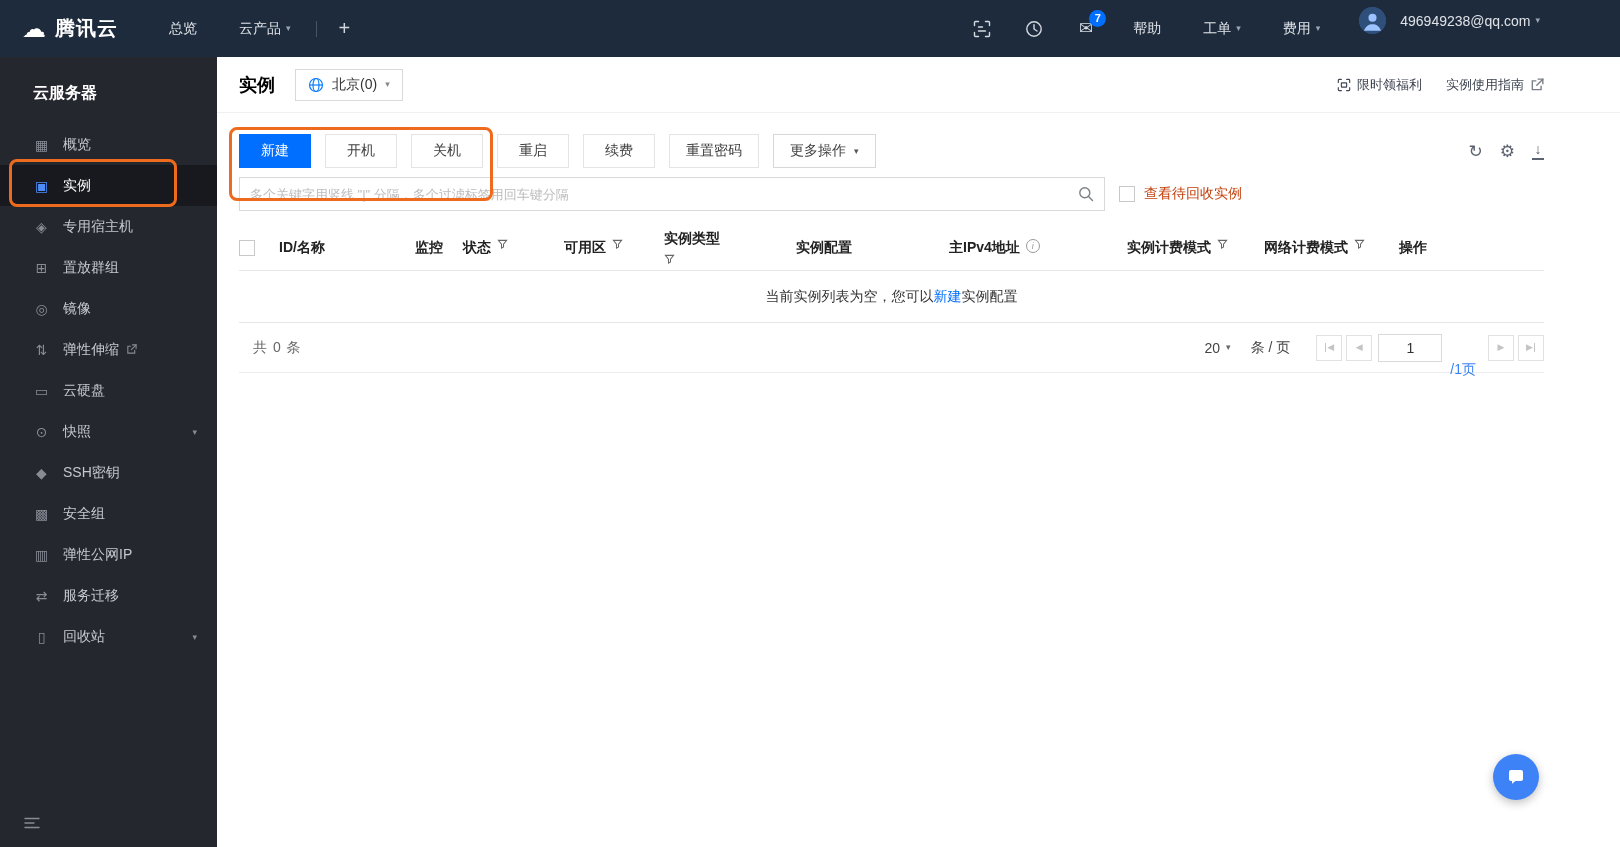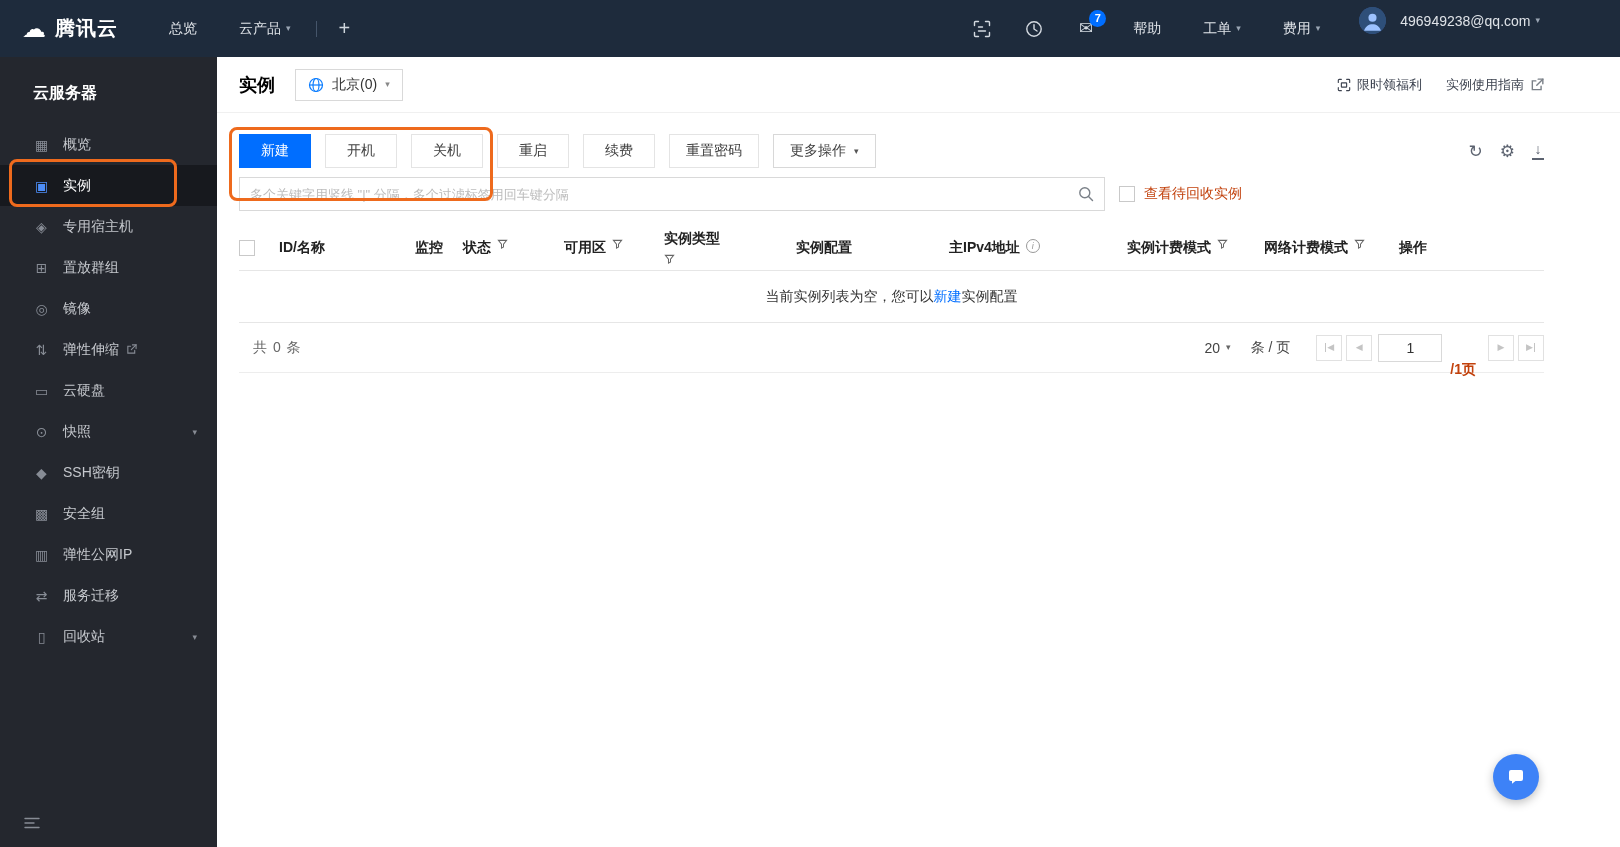--- a/index.html
+++ b/index.html
@@ -118,21 +118,21 @@
   }
   .pg-btn span { font-size:9px; line-height:1; }
   .pg-first::before, .pg-last::after {
     content:""; display:inline-block; width:0; height:9px;
     border-left:1.5px solid currentColor; margin:0 1px;
   }
   .pg-input {
     width:64px; height:28px; border:1px solid #d9d9d9; text-align:center;
     font-size:14px; color:#333; margin:0 2px; outline:none;
   }
-  .pg-total { font-weight:bold; color:#c2410c; padding:0 8px 0 2px;margin-top:44px; }
+  .pg-total { font-weight:normal; color:#3b82f6; padding:0 8px 0 2px;margin-top:44px; }
   
   .annotation {
     position:absolute; border:3px solid #ee6a1d; border-radius:8px;
     pointer-events:none; z-index:60; background:transparent;
   }
   #anno-sidebar { left:9px; top:159px; width:168px; height:48px; }
   #anno-buttons { left:229px; top:127px; width:264px; height:74px; }
   
   .chat-fab {
     position:absolute; left:1493px; top:754px; width:46px; height:46px; border-radius:50%;

